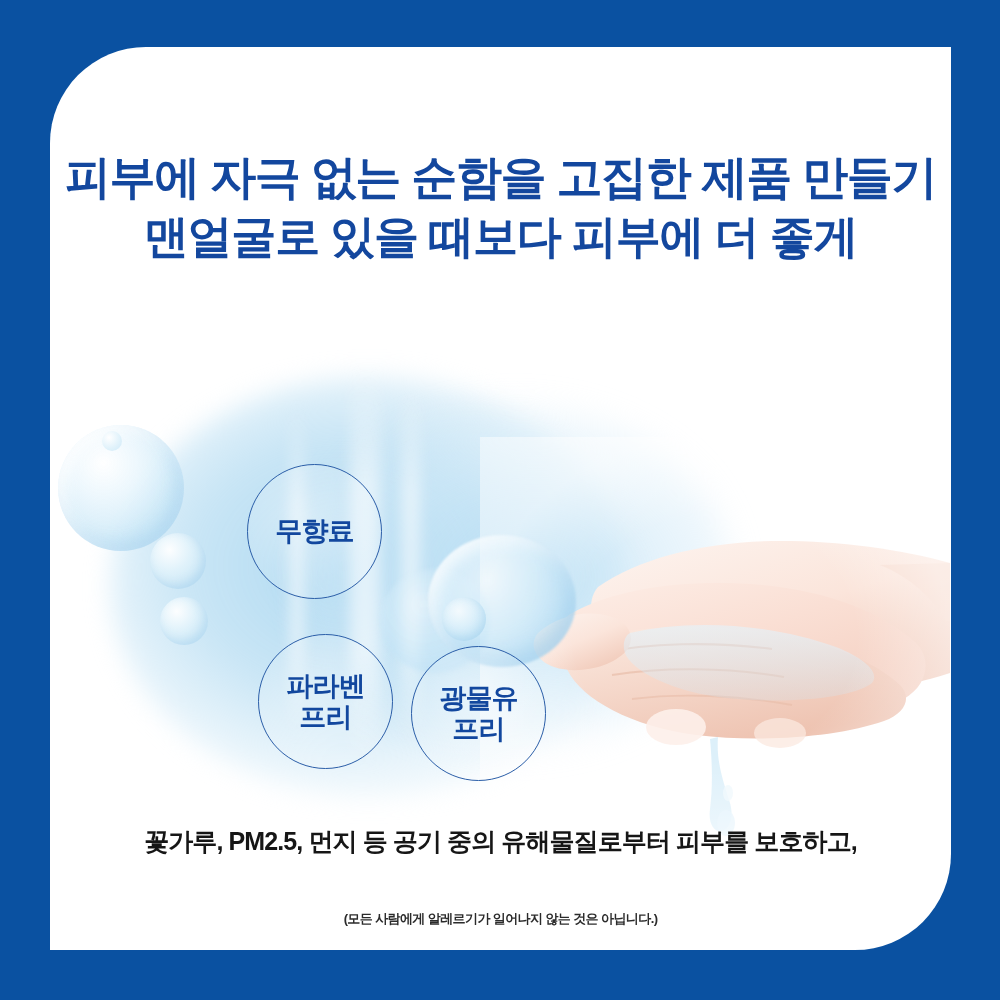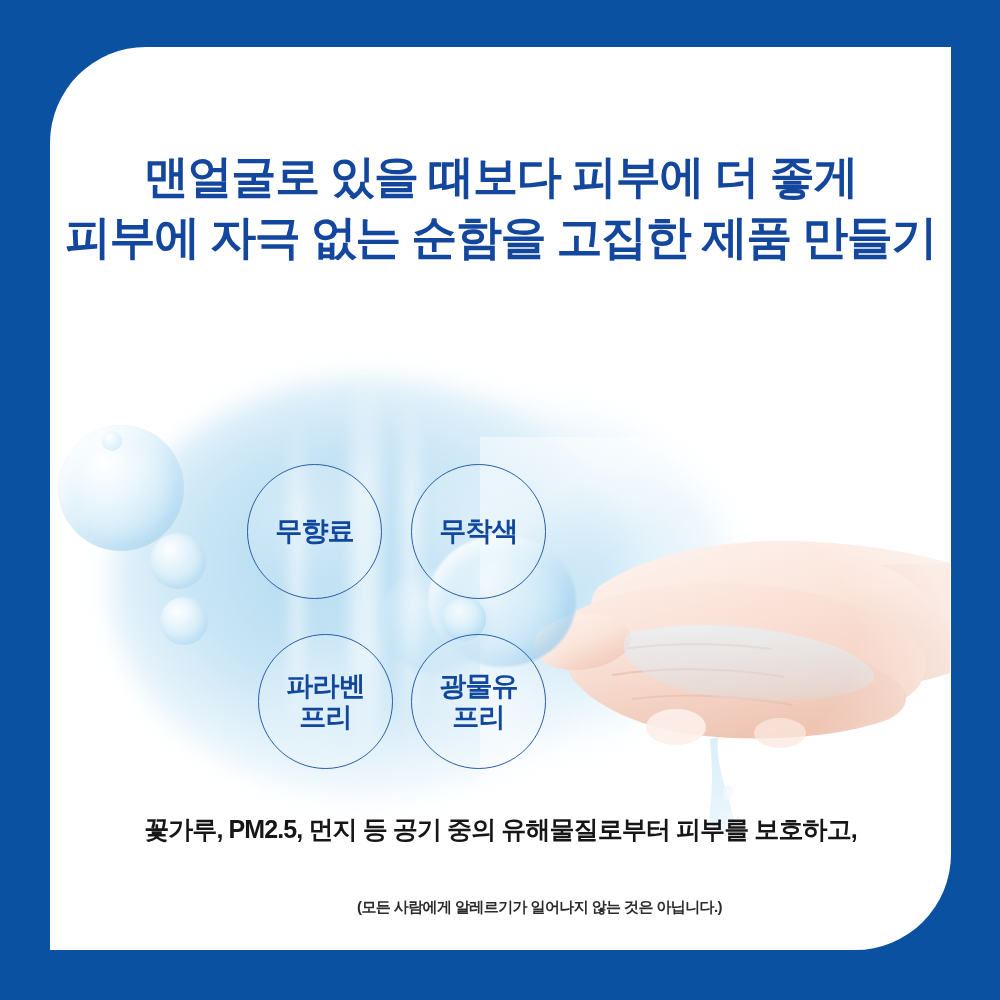--- a/index.html
+++ b/index.html
@@ -194,59 +194,59 @@
     line-height: 31px;
     letter-spacing: -0.8px;
     background: radial-gradient(circle at 45% 40%,
                 rgba(255,255,255,0.38) 0%,
                 rgba(255,255,255,0.12) 60%,
                 rgba(255,255,255,0.02) 100%);
   }
   .badge-1 { left: 197px; top: 117px; width: 133px; height: 133px; }
   .badge-2 { left: 361px; top: 117px; width: 133px; height: 133px; }
   .badge-3 { left: 208px; top: 287px; width: 133px; height: 133px; }
-  .badge-4 { left: 361px; top: 287px; width: 133px; height: 133px; }
+  .badge-4 { left: 361px; top: 299px; width: 133px; height: 133px; }
   .badge span { display: block; white-space: pre-line; text-align: center; }
 
   
   .copy {
     position: absolute;
     left: 0;
     width: 901px;
     text-align: center;
     color: #161616;
+    margin-top: 12px;
   }
   .copy-main {
     top: 765px;
     font-size: 25px;
     line-height: 34px;
     font-weight: 600;
     letter-spacing: -0.9px;
   }
   .copy-main .cl { display: block; white-space: nowrap; }
   .copy-note {
     top: 850px;
-    font-size: 15px;
+    font-size: 13px;
     line-height: 20px;
     font-weight: 600;
     letter-spacing: -0.6px;
     color: #2b2b2b;
-    padding-left: 39px;
   }
 </style>
 </head>
 <body>
 
 <div id="poster">
 
   <div id="card">
 
     <div class="headline">
+      <span class="hl-line l2">피부에 자극 없는 순함을 고집한 제품 만들기</span>
       <span class="hl-line l1">맨얼굴로 있을 때보다 피부에 더 좋게</span>
-      <span class="hl-line l2">피부에 자극 없는 순함을 고집한 제품 만들기</span>
     </div>
 
     <div id="stage">
 
       <div class="blob blob-main"></div>
       <div class="blob blob-b"></div>
 
       <div class="streak" style="left:300px; top:20px; width:30px; height:400px;"></div>
       <div class="streak" style="left:352px; top:40px; width:18px; height:360px;"></div>
       <div class="streak" style="left:240px; top:60px; width:14px; height:330px;"></div>
@@ -318,23 +318,20 @@
         </svg>
       </div>
 
       <div class="bubble bub-hand2"></div>
       <div class="bubble bub-hand"></div>
       <div class="bubble bub-hand3"></div>
 
       <div class="badge badge-1">
         <span>무향료</span>
       </div>
-      <div class="badge badge-2">
-        <span>무착색</span>
-      </div>
       <div class="badge badge-3">
         <span>파라벤
 프리</span>
       </div>
       <div class="badge badge-4">
         <span>광물유
 프리</span>
       </div>
 
     </div>

